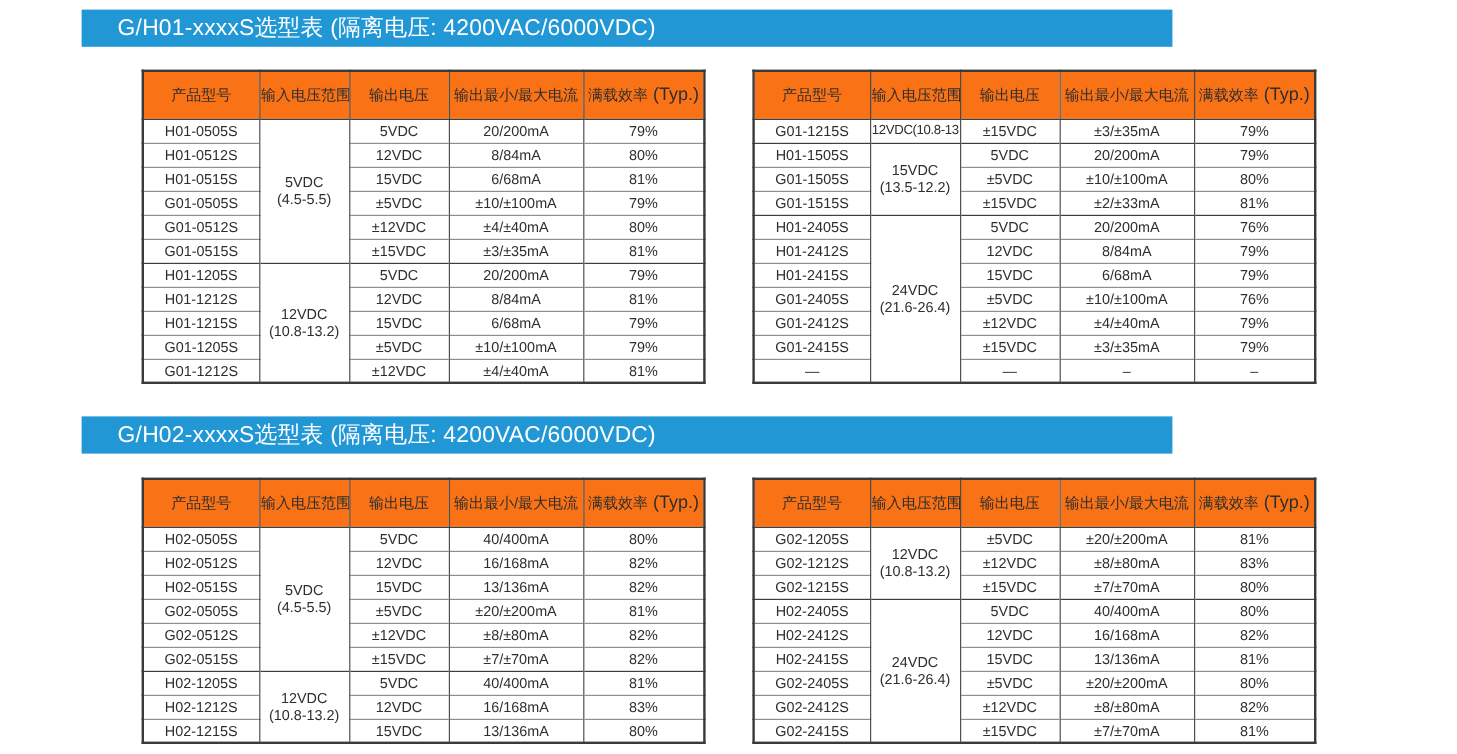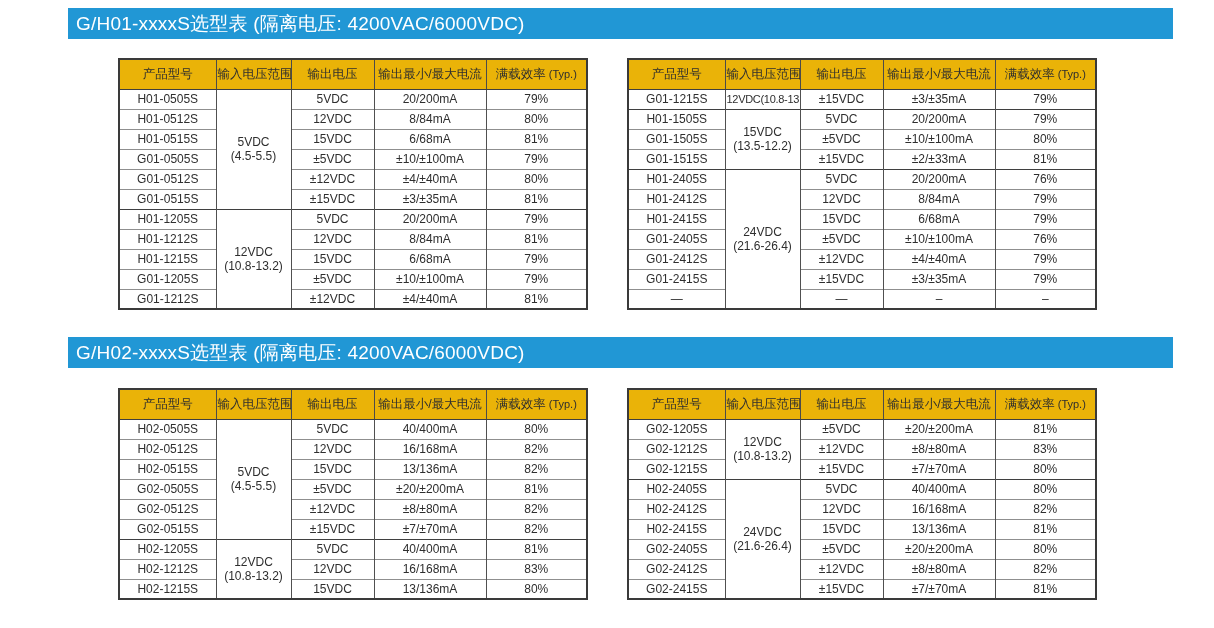--- a/index.html
+++ b/index.html
@@ -5,55 +5,55 @@
   * { box-sizing: border-box; }
   html,body { margin:0; padding:0; background:#ffffff; }
   body {
     width:1214px; height:628px; overflow:hidden;
     font-family:"Liberation Sans","DejaVu Sans",sans-serif;
     color:#2e2e2e;
   }
   .page { width:1214px; height:628px; position:relative; background:#fff; }
 
   .banner {
-    margin-left:68px; width:1105px; height:31px;
+    margin-left:68px; width:909px; height:31px;
     background:#2197d5; color:#ffffff;
     font-size:19px; line-height:31px;
-    padding-left:8px; letter-spacing:0.2px;
+    padding-left:30px; letter-spacing:0.2px;
     white-space:nowrap; overflow:hidden;
   }
   .banner-1 { margin-top:8px; }
   .banner-2 { margin-top:27px; }
 
   .tables { display:flex; margin-left:118px; gap:39px; }
   .tables-1 { margin-top:19px; }
   .tables-2 { margin-top:20px; }
 
   table.sel-table {
     border-collapse:collapse; table-layout:fixed;
     width:468px; border:2px solid #3a3a3a;
     background:#fff;
   }
   .sel-table th {
-    background:#eab308; height:30px;
+    background:#f97316; height:40px;
     font-size:12.5px; font-weight:normal; text-align:center;
     border-left:1.5px solid #4b4b4b; border-right:1.5px solid #4b4b4b;
     border-bottom:1.5px solid #3f3f3f;
     padding:0 1px; overflow:hidden; white-space:nowrap;
   }
   .sel-table td {
     height:20px; font-size:12px; text-align:center; vertical-align:middle;
     border-left:1.5px solid #505050; border-right:1.5px solid #505050;
     border-top:1px solid #8f8f8f;
     padding:0 1px; overflow:hidden; white-space:nowrap;
   }
   .sel-table tr.group-start td { border-top:1.5px solid #3f3f3f; }
   .sel-table td.input-cell { line-height:14px; }
   .sel-table td.input-cell.small { font-size:11px; letter-spacing:-0.3px; }
-  .typ { font-size:11px; }
+  .typ { font-size:15px; }
 </style>
 </head>
 <body>
 
 <div class="page">
 
   <section>
     <div class="banner banner-1">
       <span>G/H01-xxxxS选型表 (隔离电压: 4200VAC/6000VDC)</span>
     </div>

